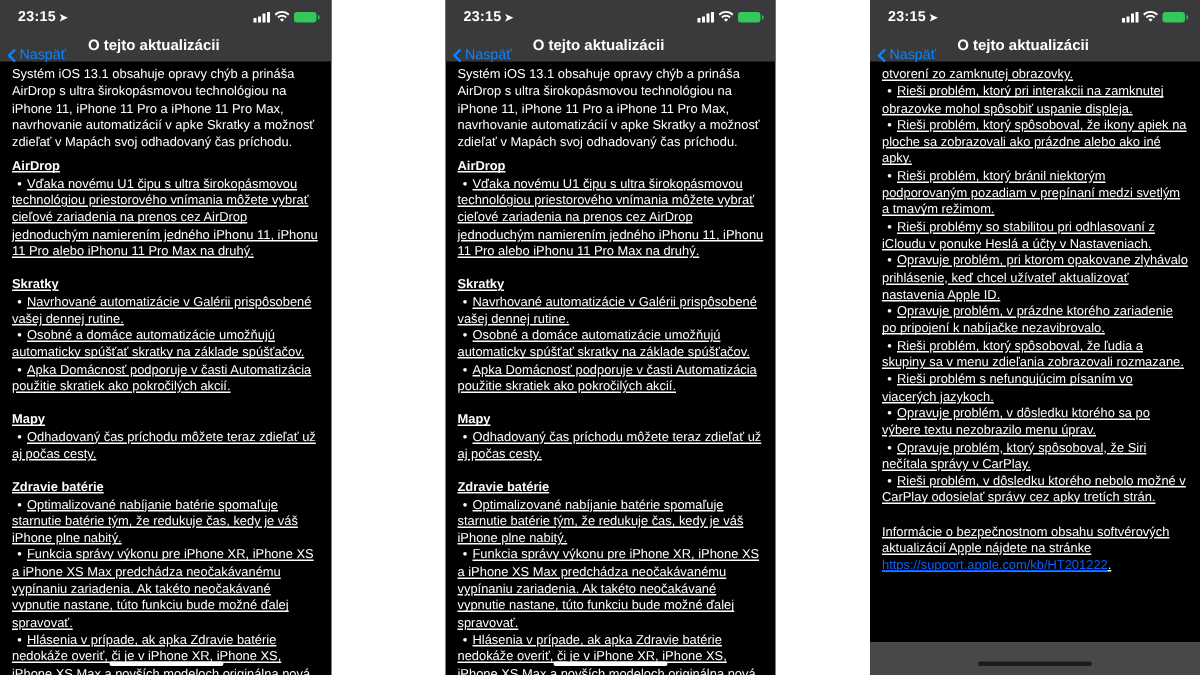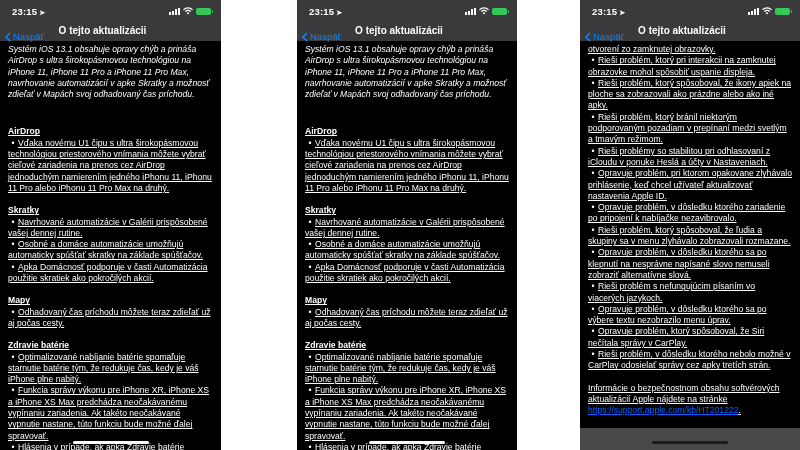--- a/index.html
+++ b/index.html
@@ -48,21 +48,21 @@
   .back svg { width: 6px; height: 10px; }
   .nav-title {
     position: absolute; left: 0; right: 16px; top: 2px; text-align: center;
     font-size: 10px; font-weight: bold; color: #ffffff; pointer-events: none;
   }
 
   .content {
     position: absolute; top: 42px; left: 0; right: 0; padding: 2px 8px 0 8px;
     font-size: 8.6px; line-height: 11.3px; color: #ffffff;
   }
-  .content p { margin-bottom: 26px; font-style: italic; }
+  .content p { margin-bottom: 5px; }
   .section-title { font-weight: bold; margin-top: 0; }
   .section { margin-bottom: 11px; text-decoration: underline; }
   .bullet { padding-left: 0; }
   .bullet .dot { display: inline-block; width: 10px; text-align: center; }
   a.link { color: #0a60ff; text-decoration: underline; }
 
   #phone-3 .content { top: 38px; text-decoration: underline; }
 
   .home-bar {
     position: absolute; bottom: 6px; left: 50%; width: 76px; height: 3px;
@@ -216,23 +216,22 @@
     </div>
   </div>
   <div class="content">
     <div style="height:4px"></div>
     <div>otvorení zo zamknutej obrazovky.</div>
     <div class="bullet"><span class="dot">•</span><span>Rieši problém, ktorý pri interakcii na zamknutej obrazovke mohol spôsobiť uspanie displeja.</span></div>
     <div class="bullet"><span class="dot">•</span><span>Rieši problém, ktorý spôsoboval, že ikony apiek na ploche sa zobrazovali ako prázdne alebo ako iné apky.</span></div>
     <div class="bullet"><span class="dot">•</span><span>Rieši problém, ktorý bránil niektorým podporovaným pozadiam v prepínaní medzi svetlým a tmavým režimom.</span></div>
     <div class="bullet"><span class="dot">•</span><span>Rieši problémy so stabilitou pri odhlasovaní z iCloudu v ponuke Heslá a účty v Nastaveniach.</span></div>
     <div class="bullet"><span class="dot">•</span><span>Opravuje problém, pri ktorom opakovane zlyhávalo prihlásenie, keď chcel užívateľ aktualizovať nastavenia Apple ID.</span></div>
-    <div class="bullet"><span class="dot">•</span><span>Opravuje problém, v dôsledku ktorého zariadenie po pripojení k nabíjačke nezavibrovalo.</span></div>
-    <div class="bullet"><span class="dot">•</span><span>Rieši problém, ktorý spôsoboval, že ľudia a skupiny sa v menu zlyhávalo zobrazovali rozmazane.</span></div>
-    <div class="bullet"><span class="dot">•</span><span>Opravuje problém, v dôsledku ktorého sa po klepnutí na nesprávne napísané slovo nemuseli zobraziť alternatívne slová.</span></div>
+    <div class="bullet"><span class="dot">•</span><span>Opravuje problém, v prázdne ktorého zariadenie po pripojení k nabíjačke nezavibrovalo.</span></div>
+    <div class="bullet"><span class="dot">•</span><span>Rieši problém, ktorý spôsoboval, že ľudia a skupiny sa v menu zdieľania zobrazovali rozmazane.</span></div>
     <div class="bullet"><span class="dot">•</span><span>Rieši problém s nefungujúcim písaním vo viacerých jazykoch.</span></div>
     <div class="bullet"><span class="dot">•</span><span>Opravuje problém, v dôsledku ktorého sa po výbere textu nezobrazilo menu úprav.</span></div>
     <div class="bullet"><span class="dot">•</span><span>Opravuje problém, ktorý spôsoboval, že Siri nečítala správy v CarPlay.</span></div>
     <div class="bullet"><span class="dot">•</span><span>Rieši problém, v dôsledku ktorého nebolo možné v CarPlay odosielať správy cez apky tretích strán.</span></div>
     <div style="height:11px"></div>
     <div>
       <span>Informácie o bezpečnostnom obsahu softvérových aktualizácií Apple nájdete na stránke</span>
       <a class="link">https://support.apple.com/kb/HT201222</a><span>.</span>
     </div>
   </div>

